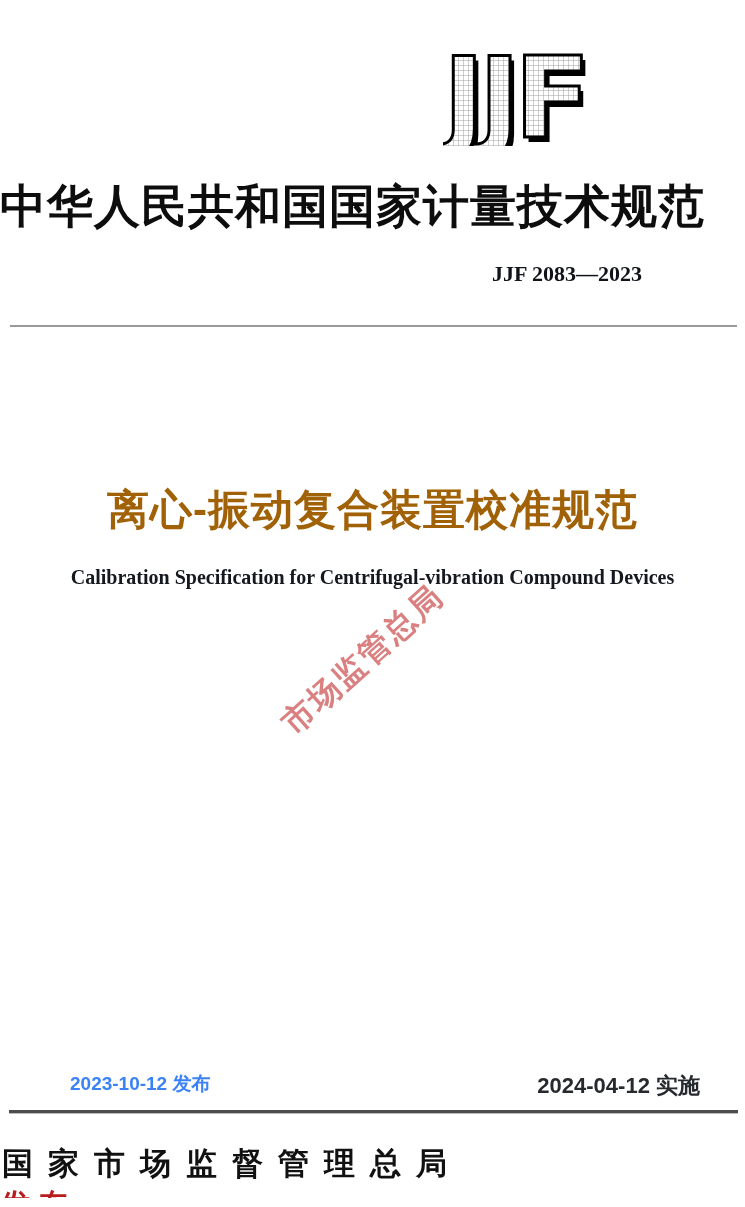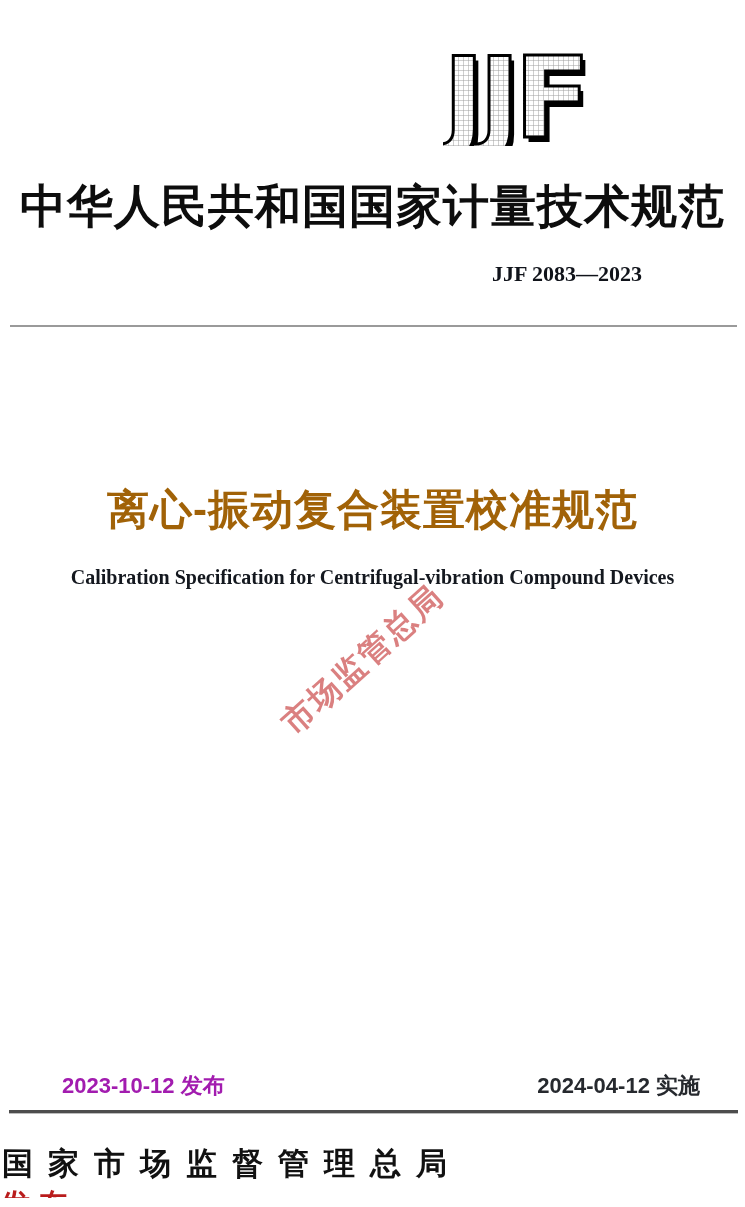--- a/index.html
+++ b/index.html
@@ -26,21 +26,20 @@
     height: 96px;
   }
   .logo-wrap svg { display: block; width: 100%; height: 100%; }
 
   
   .header-title {
     position: absolute;
     top: 176px;
     left: 0;
     width: 745px;
-    text-align: center;
     font-family: "Liberation Serif", serif;
     font-weight: bold;
     font-size: 46px;
     letter-spacing: 1px;
     color: #0d0d0d;
     white-space: nowrap;
   }
 
   .spec-number {
     position: absolute;
@@ -103,25 +102,25 @@
     font-weight: bold;
     font-size: 20px;
     color: #14181f;
     white-space: nowrap;
   }
 
   
   .date-issue {
     position: absolute;
     top: 1071px;
-    left: 62px;
-    font-family: "Liberation Sans", sans-serif;
-    font-weight: bold;
-    font-size: 22px;
-    color: #a21caf;
+    left: 70px;
+    font-family: "Liberation Sans", sans-serif;
+    font-weight: bold;
+    font-size: 19px;
+    color: #3b82f6;
     white-space: nowrap;
   }
   .date-impl {
     position: absolute;
     top: 1071px;
     right: 45px;
     font-family: "Liberation Sans", sans-serif;
     font-weight: bold;
     font-size: 22px;
     color: #26292e;

